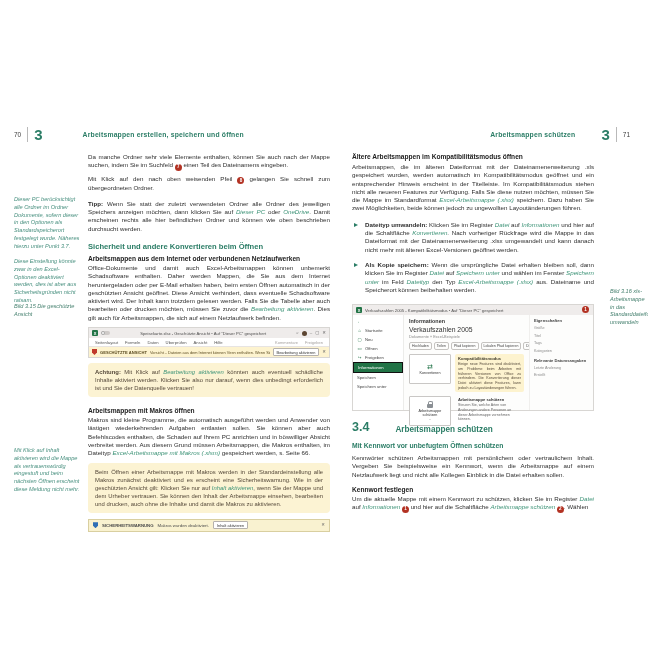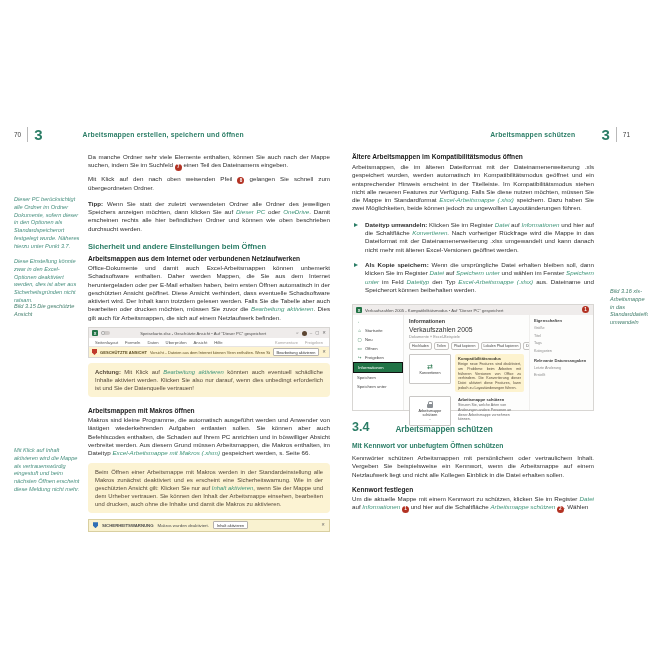--- a/index.html
+++ b/index.html
@@ -109,21 +109,21 @@
     <div class="mnote" style="left: 14px; top: 196px; width: 66px; position: absolute;">Dieser PC berücksichtigt alle Ordner im Ordner Dokumente, sofern dieser in den Optionen als Standardspeicherort festgelegt wurde. Näheres hierzu unter Punkt 3.7.</div>
     <div class="mnote" style="left: 14px; top: 258px; width: 66px; position: absolute;">Diese Einstellung könnte zwar in den Excel-Optionen deaktiviert werden, dies ist aber aus Sicherheitsgründen nicht ratsam.</div>
     <div class="mcap" style="left: 14px; top: 303px; width: 66px; position: absolute;">Bild 3.15 Die geschützte Ansicht</div>
     <div class="mnote" style="left: 14px; top: 447px; width: 66px; position: absolute;">Mit Klick auf Inhalt aktivieren wird die Mappe als vertrauenswürdig eingestuft und beim nächsten Öffnen erscheint diese Meldung nicht mehr.</div>
 
     <div class="main" style="left: 88px; top: 153px; position: absolute;">
       <p class="bt" style="margin:0 0 4px 0;"><span>Da manche Ordner sehr viele Elemente enthalten, können Sie auch nach der Mappe suchen, indem Sie im Suchfeld </span><span class="circ">7</span><span> einen Teil des Dateinamens eingeben.</span></p>
       <p class="bt" style="margin:0 0 7px 0;"><span>Mit Klick auf den nach oben weisenden Pfeil </span><span class="circ">8</span><span> gelangen Sie schnell zum übergeordneten Ordner.</span></p>
       <p class="bt" style="margin:0 0 9px 0;"><span class="bold">Tipp:</span><span> Wenn Sie statt der zuletzt verwendeten Ordner alle Ordner des jeweiligen Speichers anzeigen möchten, dann klicken Sie auf </span><span class="ref">Dieser PC</span><span> oder </span><span class="ref">OneDrive</span><span>. Damit erscheinen rechts alle hier befindlichen Ordner und können wie oben beschrieben durchsucht werden.</span></p>
 
-      <h2 class="h-green" style="margin:0 0 4px 0;">Sicherheit und andere Einstellungen beim Öffnen</h2>
+      <h2 class="h-green" style="margin:0 0 4px 0;">Sicherheit und andere Konvertieren beim Öffnen</h2>
       <h3 class="h-sub" style="margin:0 0 2px 0;">Arbeitsmappen aus dem Internet oder verbundenen Netzlaufwerken</h3>
       <p class="bt" style="margin:0 0 5px 0;"><span>Office-Dokumente und damit auch Excel-Arbeitsmappen können unbemerkt Schadsoftware enthalten. Daher werden Mappen, die Sie aus dem Internet heruntergeladen oder per E-Mail erhalten haben, beim ersten Öffnen automatisch in der geschützten Ansicht geöffnet. Diese Ansicht verhindert, dass eventuelle Schadsoftware aktiviert wird. Der Inhalt kann trotzdem gelesen werden. Falls Sie die Tabelle aber auch bearbeiten oder drucken möchten, müssen Sie zuvor die </span><span class="ref">Bearbeitung aktivieren</span><span>. Dies gilt auch für Arbeitsmappen, die sich auf einem Netzlaufwerk befinden.</span></p>
 
       <div class="shot" style="margin:0 0 5px 0;">
         <div class="s1-title">
           <span class="xlic">X</span>
           <span class="autosave">
               <i></i>
             </span>
           <span class="wtitle">Speisekarte.xlsx - Geschützte Ansicht • Auf "Dieser PC" gespeichert</span>

